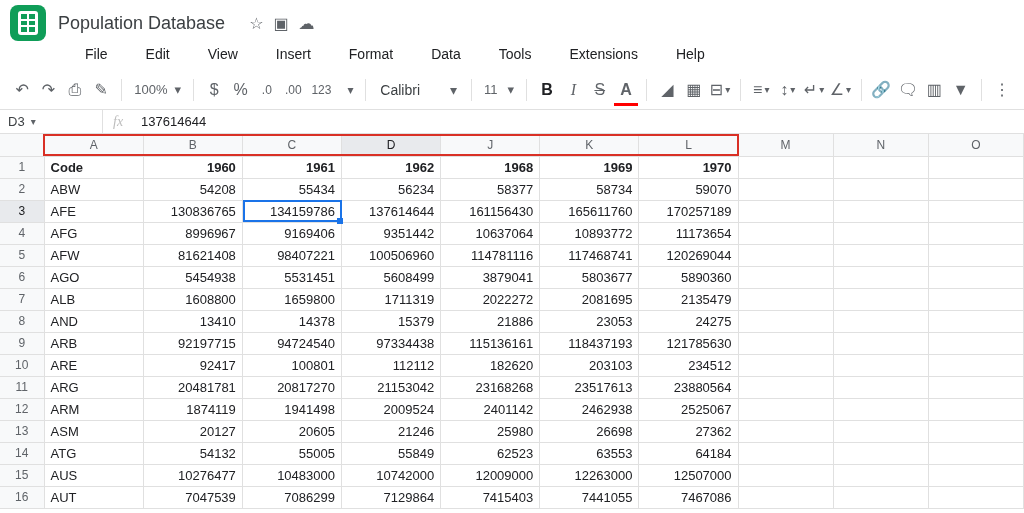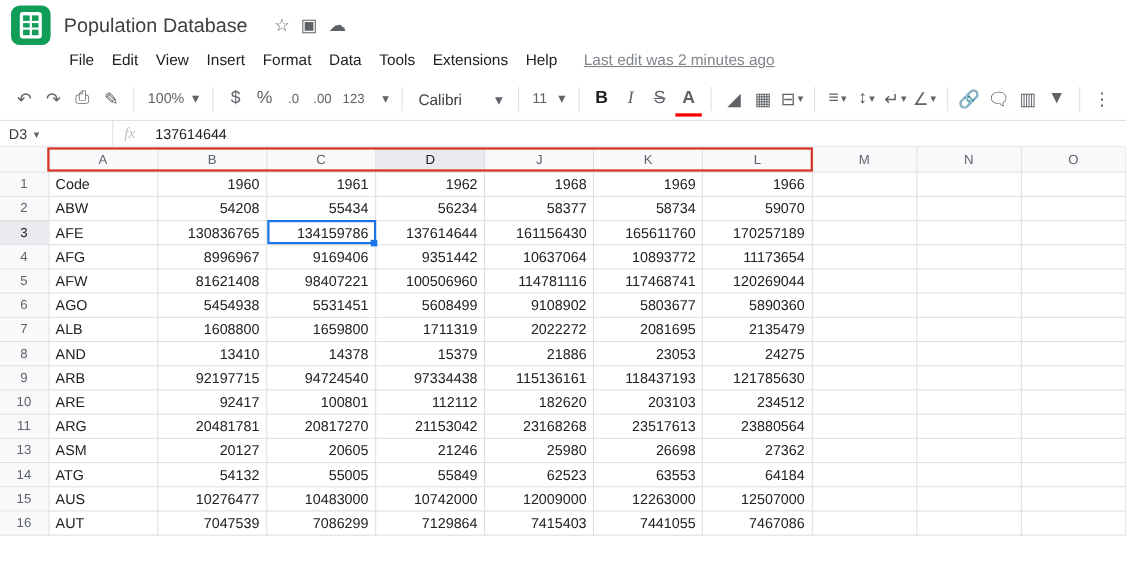--- a/index.html
+++ b/index.html
@@ -23,21 +23,21 @@
     width:20px; height:24px; background:#fff; border-radius:3px;
     display:grid; grid-template-columns:1fr 1fr; grid-template-rows:1fr 1fr 1fr;
     gap:2px; padding:3px;
   }
   .logo-inner div{ background:#0f9d58; }
   .doc-title-wrap { display:flex; flex-direction:column; flex:1;}
   .doc-title-row { display:flex; align-items:center; gap:24px;}
   .doc-title { font-size:18px; color:#3c4043; }
   .title-icons { display:flex; gap:10px; color:#5f6368; font-size:16px;}
   .menubar { display:flex; gap:2px; padding:2px 0 4px 56px; font-size:14px; color:#202124; align-items:center;}
-  .menubar span{ padding:4px 7px; border-radius:4px; cursor:pointer;}
+  .menubar span{ padding:4px 7px; border-radius:4px; cursor:pointer;margin-left:22px;}
   .last-edit{ color:#80868b; text-decoration:underline; margin-left:8px; font-size:14px;}
 
   
   .toolbar {
     display:flex; align-items:center; padding:4px 10px;
     border-bottom:1px solid #e0e0e0; height:40px; gap:2px;
     color:#5f6368;
   }
   .tbtn { width:28px; height:28px; display:flex; align-items:center; justify-content:center; border-radius:4px; cursor:pointer; font-size:16px;}
   .sep { width:1px; height:22px; background:#e0e0e0; margin:0 6px;}
@@ -67,21 +67,21 @@
     background:#f8f9fa; color:#5f6368; font-weight:normal; font-size:12px;
     text-align:center; border-top:none;
   }
   thead th:first-child{ width:44px; border-left:none;}
   tbody th{
     background:#f8f9fa; color:#5f6368; font-weight:normal; font-size:12px;
     text-align:center; width:44px; border-left:none;
   }
   td{ font-size:13px; color:#202124; text-align:right;}
   td.left{ text-align:left;}
-  tr.headrow td{ font-weight:400;}
+  tr.headrow td{ font-weight:700;}
   .col-data{ width:99px;}
   .col-extra{ width:95px;}
   .active-row-h, .active-col-h{ background:#e8eaed !important; color:#202124;}
   .sel-outline{
     position:absolute; border:2px solid #1a73e8; width:99px; height:22px;
     top:66px; left:243px; z-index:4; pointer-events:none;
   }
   .sel-handle{
     position:absolute; width:6px; height:6px; background:#1a73e8;
     top:84px; left:337px; z-index:5; pointer-events:none;
@@ -116,21 +116,20 @@
 <div class="menubar">
   <span>File</span>
   <span>Edit</span>
   <span>View</span>
   <span>Insert</span>
   <span>Format</span>
   <span>Data</span>
   <span>Tools</span>
   <span>Extensions</span>
   <span>Help</span>
-  <span class="last-edit">Last edit was 2 minutes ago</span>
 </div>
 
 <div class="toolbar">
   <div class="tbtn">↶</div>
   <div class="tbtn">↷</div>
   <div class="tbtn">⎙</div>
   <div class="tbtn">✎</div>
   <div class="sep"></div>
   <div class="zoom">
     <span>100%</span>
@@ -224,21 +223,21 @@
     </thead>
     <tbody id="grid-body">
         <tr class="headrow">
           <th>1</th>
           <td class="left">Code</td>
           <td>1960</td>
           <td>1961</td>
           <td>1962</td>
           <td>1968</td>
           <td>1969</td>
-          <td>1966</td>
+          <td>1970</td>
           <td></td>
           <td></td>
           <td></td>
         </tr>
         <tr>
           <th>2</th>
           <td class="left">ABW</td>
           <td>54208</td>
           <td>55434</td>
           <td>56234</td>
@@ -287,21 +286,21 @@
           <td></td>
           <td></td>
           <td></td>
         </tr>
         <tr>
           <th>6</th>
           <td class="left">AGO</td>
           <td>5454938</td>
           <td>5531451</td>
           <td>5608499</td>
-          <td>9108902</td>
+          <td>3879041</td>
           <td>5803677</td>
           <td>5890360</td>
           <td></td>
           <td></td>
           <td></td>
         </tr>
         <tr>
           <th>7</th>
           <td class="left">ALB</td>
           <td>1608800</td>
@@ -360,20 +359,33 @@
           <td>20817270</td>
           <td>21153042</td>
           <td>23168268</td>
           <td>23517613</td>
           <td>23880564</td>
           <td></td>
           <td></td>
           <td></td>
         </tr>
         <tr>
+          <th>12</th>
+          <td class="left">ARM</td>
+          <td>1874119</td>
+          <td>1941498</td>
+          <td>2009524</td>
+          <td>2401142</td>
+          <td>2462938</td>
+          <td>2525067</td>
+          <td></td>
+          <td></td>
+          <td></td>
+        </tr>
+        <tr>
           <th>13</th>
           <td class="left">ASM</td>
           <td>20127</td>
           <td>20605</td>
           <td>21246</td>
           <td>25980</td>
           <td>26698</td>
           <td>27362</td>
           <td></td>
           <td></td>

